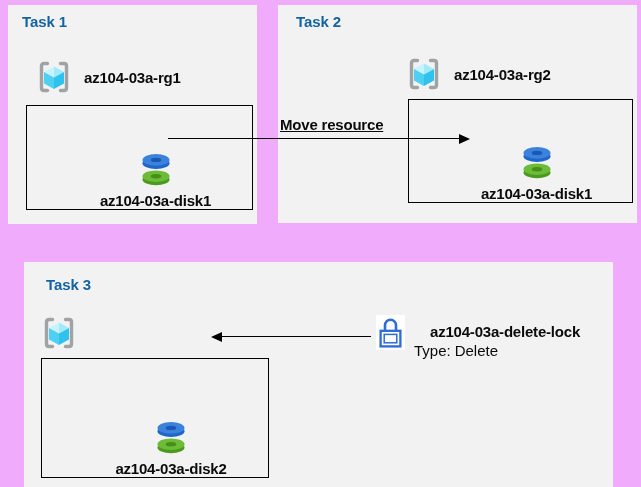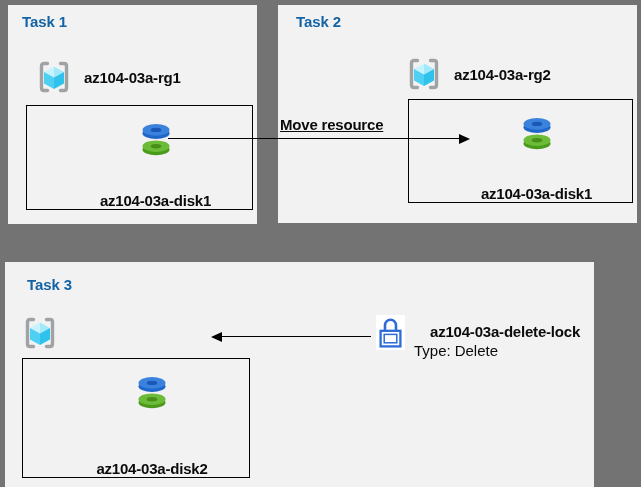--- a/index.html
+++ b/index.html
@@ -12,30 +12,30 @@
     --disk-green:#6CBC39;
     --disk-green-dark:#4A9A1C;
     --cube-top:#C7F3FF;
     --cube-left:#4ED0F2;
     --cube-right:#2EC2EC;
     --bracket-gray:#A0A3A6;
     --text:#0B0B0B;
   }
   html,body{margin:0;padding:0;background:#ffffff;}
   .canvas{
-    position:relative;width:641px;height:487px;background:#737373;overflow:hidden;
+    position:relative;width:641px;height:487px;background:#f0abfc;overflow:hidden;
     font-family:"Liberation Sans","DejaVu Sans",sans-serif;color:var(--text);
   }
   .panel{position:absolute;background:var(--panel-bg);}
   .task-label{position:absolute;font-size:15px;font-weight:700;color:var(--task-label);letter-spacing:-0.1px;}
   .rg-row{position:absolute;display:flex;align-items:center;gap:11px;}
   .rg-name{font-size:15px;font-weight:700;white-space:nowrap;letter-spacing:-0.2px;}
   .res-box{
     position:absolute;border:1.5px solid #000;box-sizing:border-box;
-    display:flex;flex-direction:column;align-items:center;justify-content:space-between;
+    display:flex;flex-direction:column;align-items:center;justify-content:flex-end;
     padding-top:13px;gap:5px;background:transparent;padding-left:32px;
   }
   .res-name{font-size:15px;font-weight:700;white-space:nowrap;letter-spacing:-0.2px;}
   .hline{position:absolute;border-top:1.6px solid var(--arrow);height:0;}
   .arrhead-right{
     position:absolute;width:0;height:0;
     border-left:11px solid var(--arrow);border-top:5.5px solid transparent;border-bottom:5.5px solid transparent;
   }
   .arrhead-left{
     position:absolute;width:0;height:0;
@@ -127,21 +127,21 @@
           <ellipse class="d-green-hole" cx="18" cy="27.2" rx="5.2" ry="2.2"></ellipse>
           <ellipse class="d-blue-side" cx="18" cy="14.2" rx="13.5" ry="5.8"></ellipse>
           <ellipse class="d-blue-top" cx="18" cy="10.9" rx="13.5" ry="5.8"></ellipse>
           <ellipse class="d-blue-hole" cx="18" cy="10.9" rx="5.2" ry="2.2"></ellipse>
         </svg>
       </span>
       <span class="res-name">az104-03a-disk1</span>
     </div>
   </div>
 
-  <div class="panel" style="left:5px;top:262px;width:589px;height:225px;">
+  <div class="panel" style="left:24px;top:262px;width:589px;height:225px;">
     <div class="task-label" style="left:22px;top:14px;">Task 3</div>
 
     <div class="rg-row" style="left:16px;top:52px;">
       <span>
         <svg width="38" height="38" viewBox="0 0 38 38">
           <path class="bracket" d="M12.5 5.5 H9 Q6.5 5.5 6.5 8 V30 Q6.5 32.5 9 32.5 H12.5"></path>
           <path class="bracket" d="M25.5 5.5 H29 Q31.5 5.5 31.5 8 V30 Q31.5 32.5 29 32.5 H25.5"></path>
           <polygon class="cube-top-l" points="19,8.5 19,19.5 9,14"></polygon>
           <polygon class="cube-top-r" points="19,8.5 29,14 19,19.5"></polygon>
           <polygon class="cube-left" points="9,14 19,19.5 19,31 9,25.5"></polygon>

